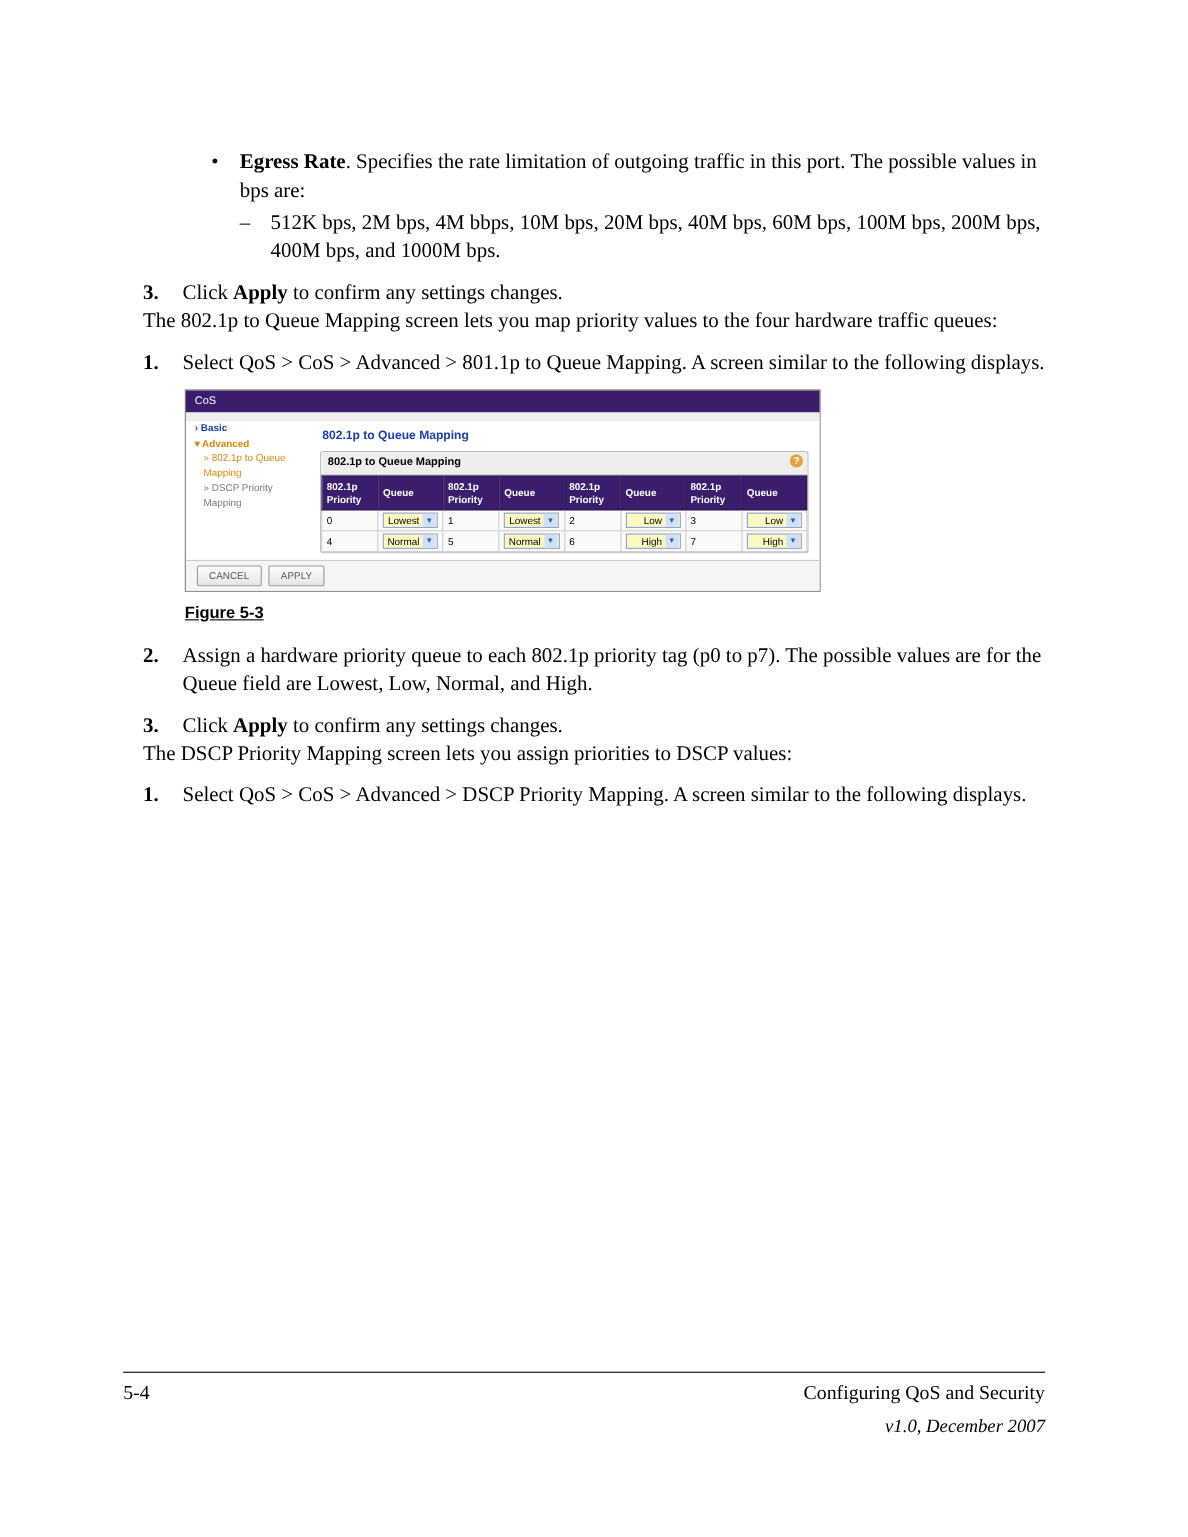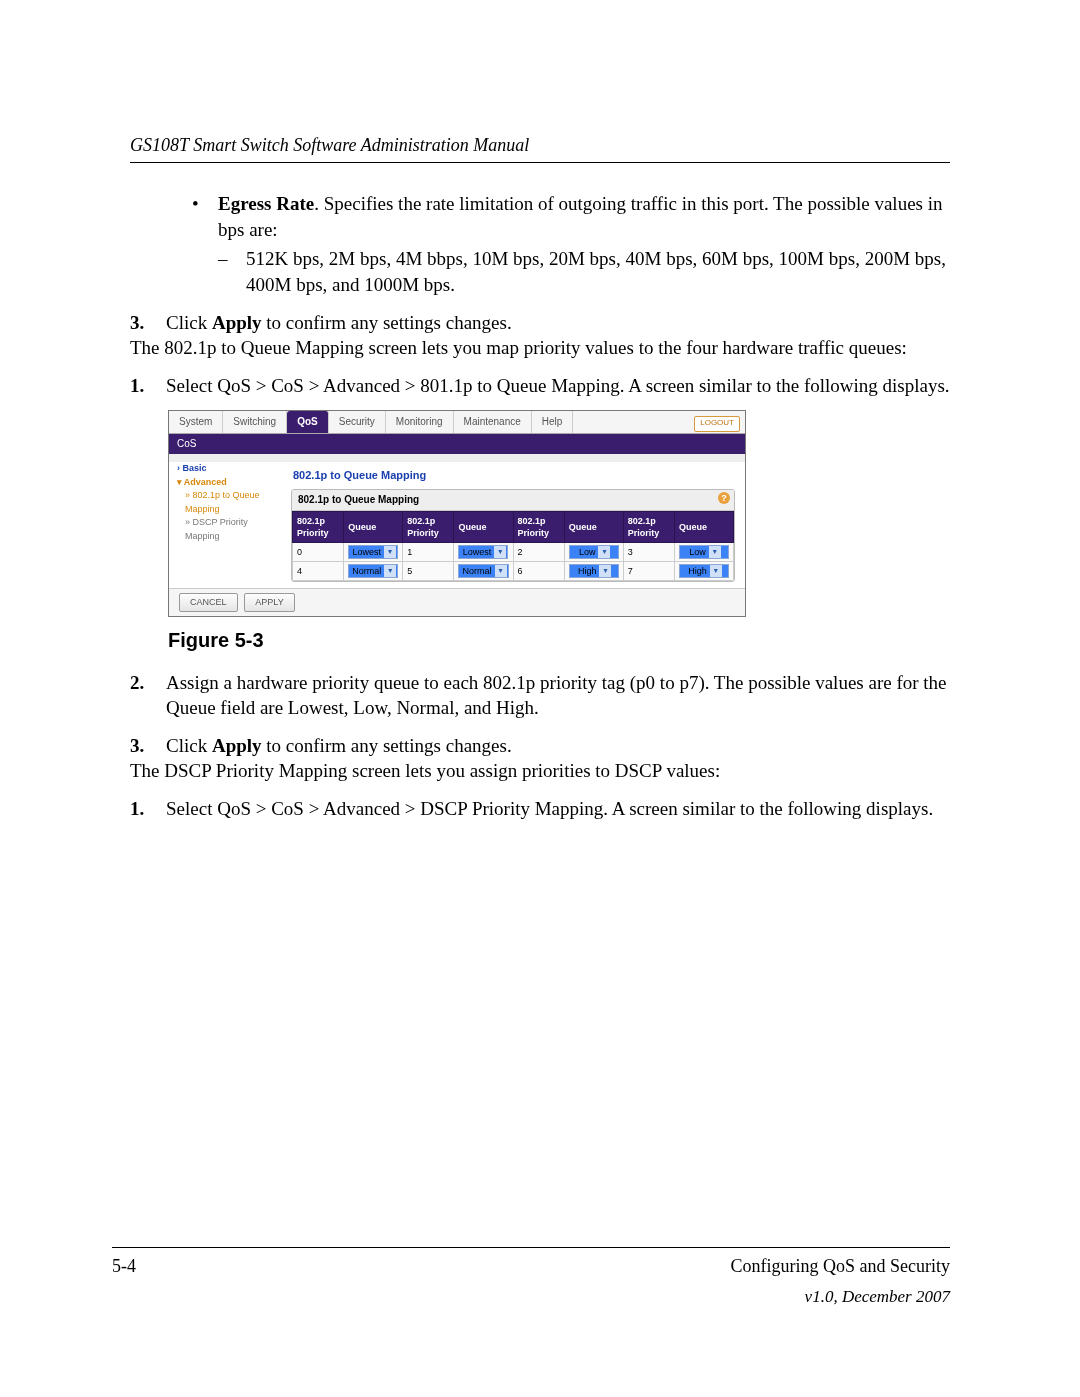--- a/index.html
+++ b/index.html
@@ -34,22 +34,23 @@
   .apply-word { font-weight: bold; }
   h2 {
     font-family: Arial, Helvetica, sans-serif;
     font-weight: bold;
     font-size: 24px;
     margin: 28px 0 10px 0;
   }
   .figure-caption {
     font-family: Arial, Helvetica, sans-serif;
     font-weight: bold;
-    font-size: 20px;
+    font-size: 15px;
     margin: 10px 0 0 38px;
+    text-decoration: underline;
   }
   
   .shot {
     width: 576px;
     margin: 12px 0 0 38px;
     border: 1px solid #777;
     font-family: Verdana, Arial, sans-serif;
     font-size: 10px;
     background: #fff;
   }
@@ -125,23 +126,23 @@
   table.qmap th {
     background: #3b1d6e; color: #fff; font-weight: bold;
     padding: 3px 4px; border: 1px solid #2a1450; text-align: left;
     font-size: 9px;
   }
   table.qmap td {
     border: 1px solid #ccc; padding: 2px 4px; background: #fafafa;
   }
   .dd {
     display: inline-flex; align-items: center;
-    border: 1px solid #8aa6d6; background: #3b82f6;
+    border: 1px solid #8aa6d6; background: #fef9c3;
     padding: 0 1px 0 3px; font-size: 9px; min-width: 44px;
-    justify-content: center;
+    justify-content: flex-end;
   }
   .dd .chev {
     width: 12px; height: 12px; background: #cfe0f7;
     display: inline-flex; align-items: center; justify-content: center;
     color: #2a5db0; font-size: 8px; margin-left: 3px;
   }
   .shot-footer {
     border-top: 1px solid #ccc;
     background: #f5f5f5;
     text-align: left;
@@ -165,21 +166,20 @@
     margin-top: 40px;
   }
   .pg-footer hr { border: none; border-top: 1.5px solid #000; margin: 0 0 8px 0; }
   .pg-footer-row { display: flex; justify-content: space-between; font-size: 18px; }
   .pg-version { text-align: right; font-style: italic; font-size: 17px; margin-top: 10px; }
 </style>
 </head>
 <body>
 
 <div class="page">
-  <div class="running-header">GS108T Smart Switch Software Administration Manual</div>
 
   <div class="body-text">
     <div class="bullet-row">
       <div class="bullet-dot">•</div>
       <div>
         <span style="font-weight:bold">Egress Rate</span><span>. Specifies the rate limitation of outgoing traffic in this port. The possible values in bps are:</span>
       </div>
     </div>
     <div class="dash-row">
       <div class="dash-mark">–</div>
@@ -194,30 +194,20 @@
     </div>
 
     <div>The 802.1p to Queue Mapping screen lets you map priority values to the four hardware traffic queues:</div>
 
     <div class="numbered">
       <div class="num">1.</div>
       <div>Select QoS &gt; CoS &gt; Advanced &gt; 801.1p to Queue Mapping. A screen similar to the following displays.</div>
     </div>
 
     <div class="shot">
-      <div class="shot-tabs">
-        <div class="shot-tab">System</div>
-        <div class="shot-tab">Switching</div>
-        <div class="shot-tab active">QoS</div>
-        <div class="shot-tab">Security</div>
-        <div class="shot-tab">Monitoring</div>
-        <div class="shot-tab">Maintenance</div>
-        <div class="shot-tab">Help</div>
-        <div class="logout">LOGOUT</div>
-      </div>
       <div class="subbar">CoS</div>
       <div class="stripe"></div>
       <div class="shot-body">
         <div class="leftnav">
           <div class="lv-basic">› <span>Basic</span></div>
           <div class="lv-adv">▾ <span>Advanced</span></div>
           <div class="lv-sub">» 802.1p to Queue</div>
           <div class="lv-sub">Mapping</div>
           <div class="lv-sub2">» DSCP Priority</div>
           <div class="lv-sub2">Mapping</div>

